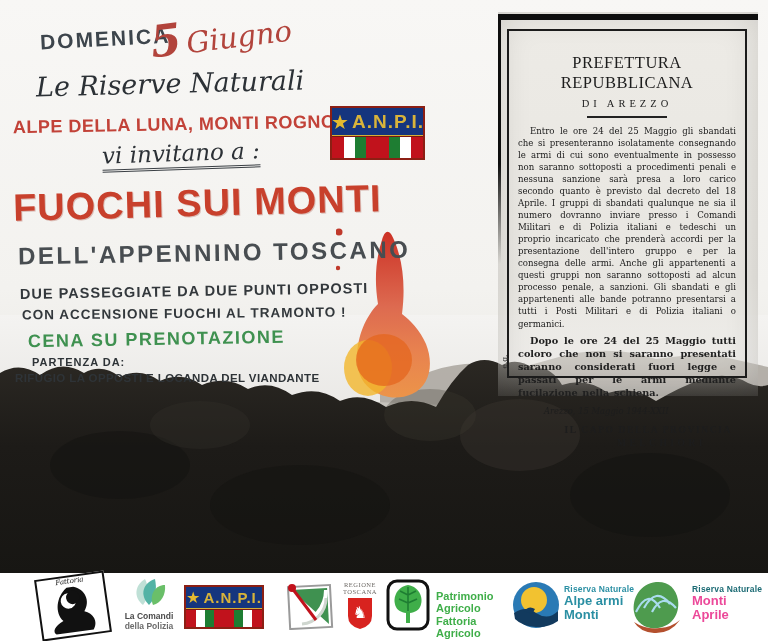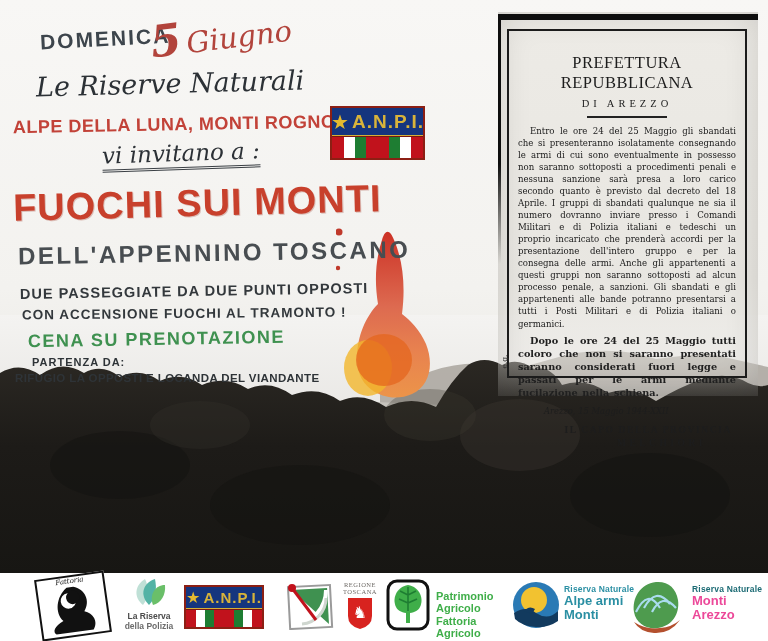--- a/index.html
+++ b/index.html
@@ -191,21 +191,21 @@
       </svg>
     </div>
 
     <div class="logo logo-fabbrica">
       <svg viewBox="0 0 40 30" width="40" height="30">
         <path d="M14,28 C4,20 6,8 16,2 C20,10 20,20 14,28 Z" fill="#bfe0d6"></path>
         <path d="M20,28 C10,18 14,6 26,2 C28,12 27,21 20,28 Z" fill="#53b3a5"></path>
         <path d="M24,28 C20,18 26,8 36,8 C37,18 32,26 24,28 Z" fill="#6abf69"></path>
       </svg>
       <div class="fabbrica-lines">
-        <div>La Riserva</div>
+        <div>La Comandi</div>
         <div class="l2">della Polizia</div>
       </div>
     </div>
 
     <div class="anpi-badge footer-anpi logo">
       <div class="anpi-top">
         <span class="star">★</span>
         <span class="word">A.N.P.I.</span>
       </div>
       <div class="anpi-ribbon"></div>
@@ -257,17 +257,17 @@
     </div>
 
     <svg class="logo logo-rognosi-icon" viewBox="0 0 60 58">
       <path d="M30,4 C14,6 6,20 8,34 C10,46 22,52 32,50 C46,48 54,36 52,22 C50,10 42,3 30,4 Z" fill="#4e9b4e"></path>
       <path d="M10,34 Q22,10 34,30 M18,30 Q30,8 44,26 M26,34 Q36,14 50,30" stroke="#aadcee" stroke-width="2.2" fill="none"></path>
       <path d="M8,44 Q20,52 34,50 Q46,49 54,42 Q44,56 28,55 Q14,54 8,44 Z" fill="#b4502e"></path>
     </svg>
     <div class="logo logo-rognosi-text">
       <div class="res-small">Riserva Naturale</div>
       <div class="res-big">Monti</div>
-      <div class="res-big">Arezzo</div>
+      <div class="res-big">Aprile</div>
     </div>
 
   </div>
 </div>
 
 </body></html>

